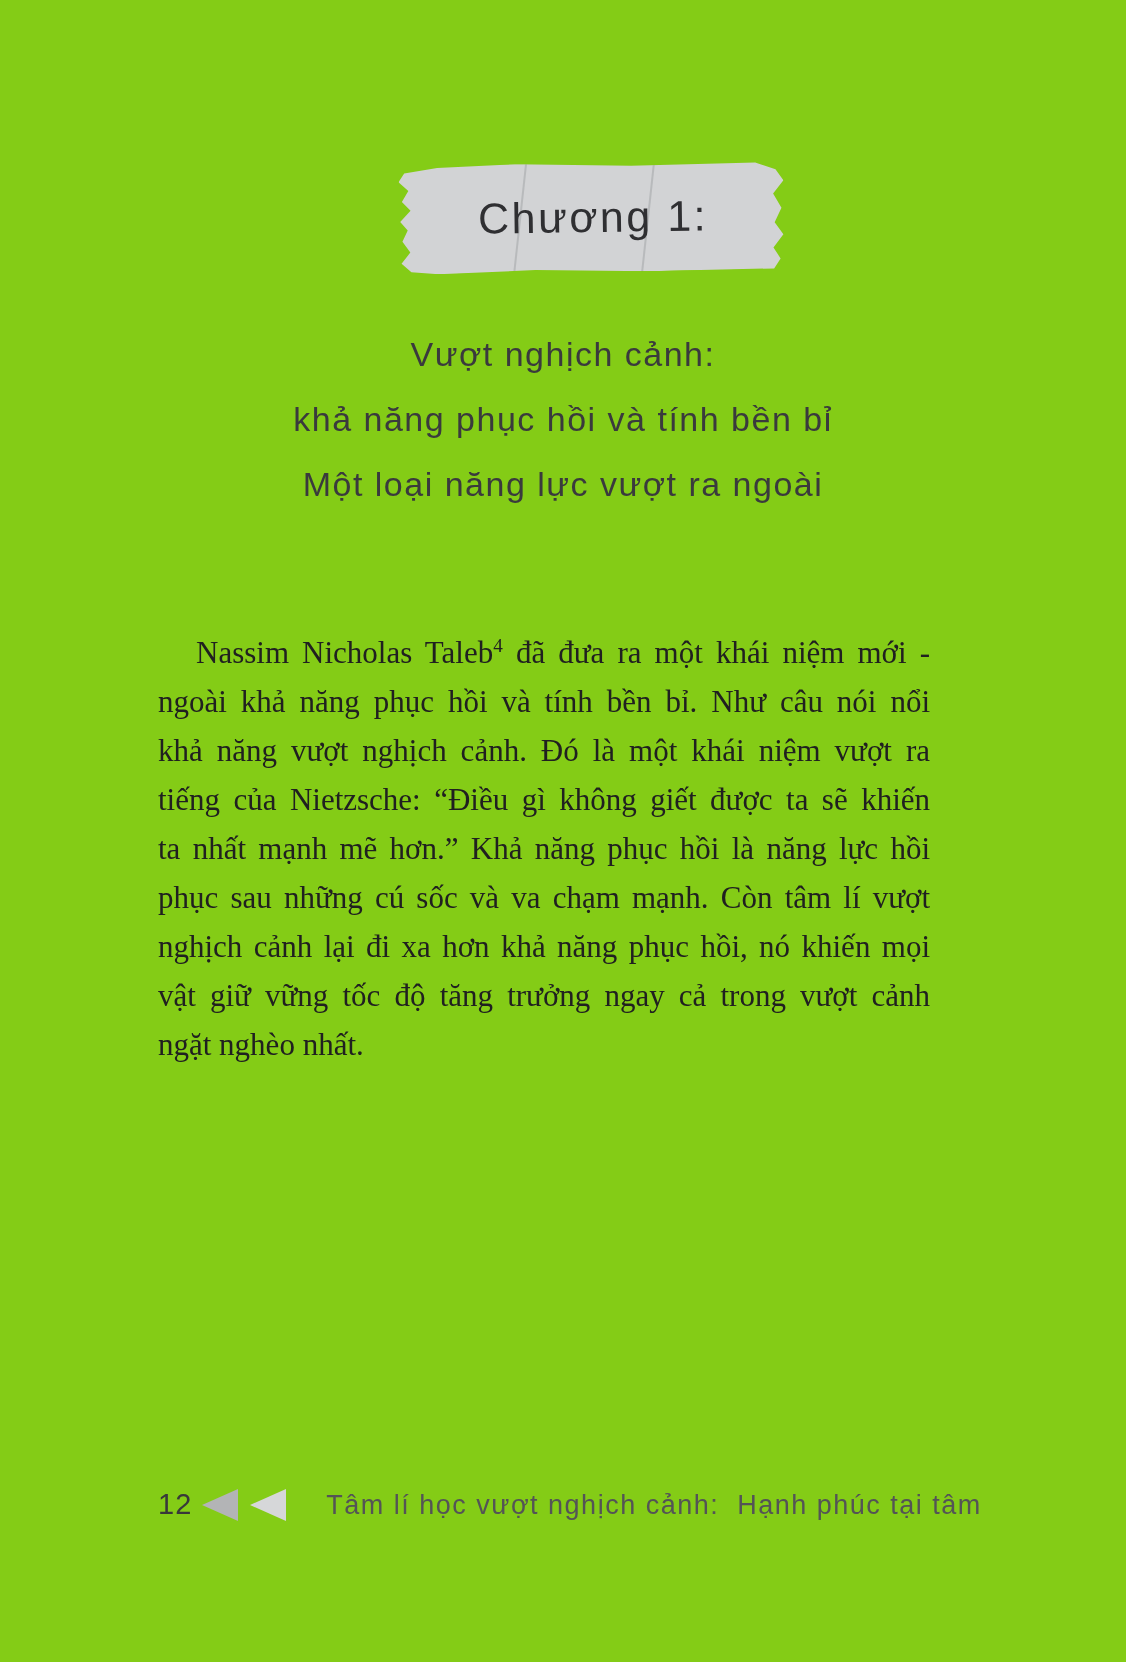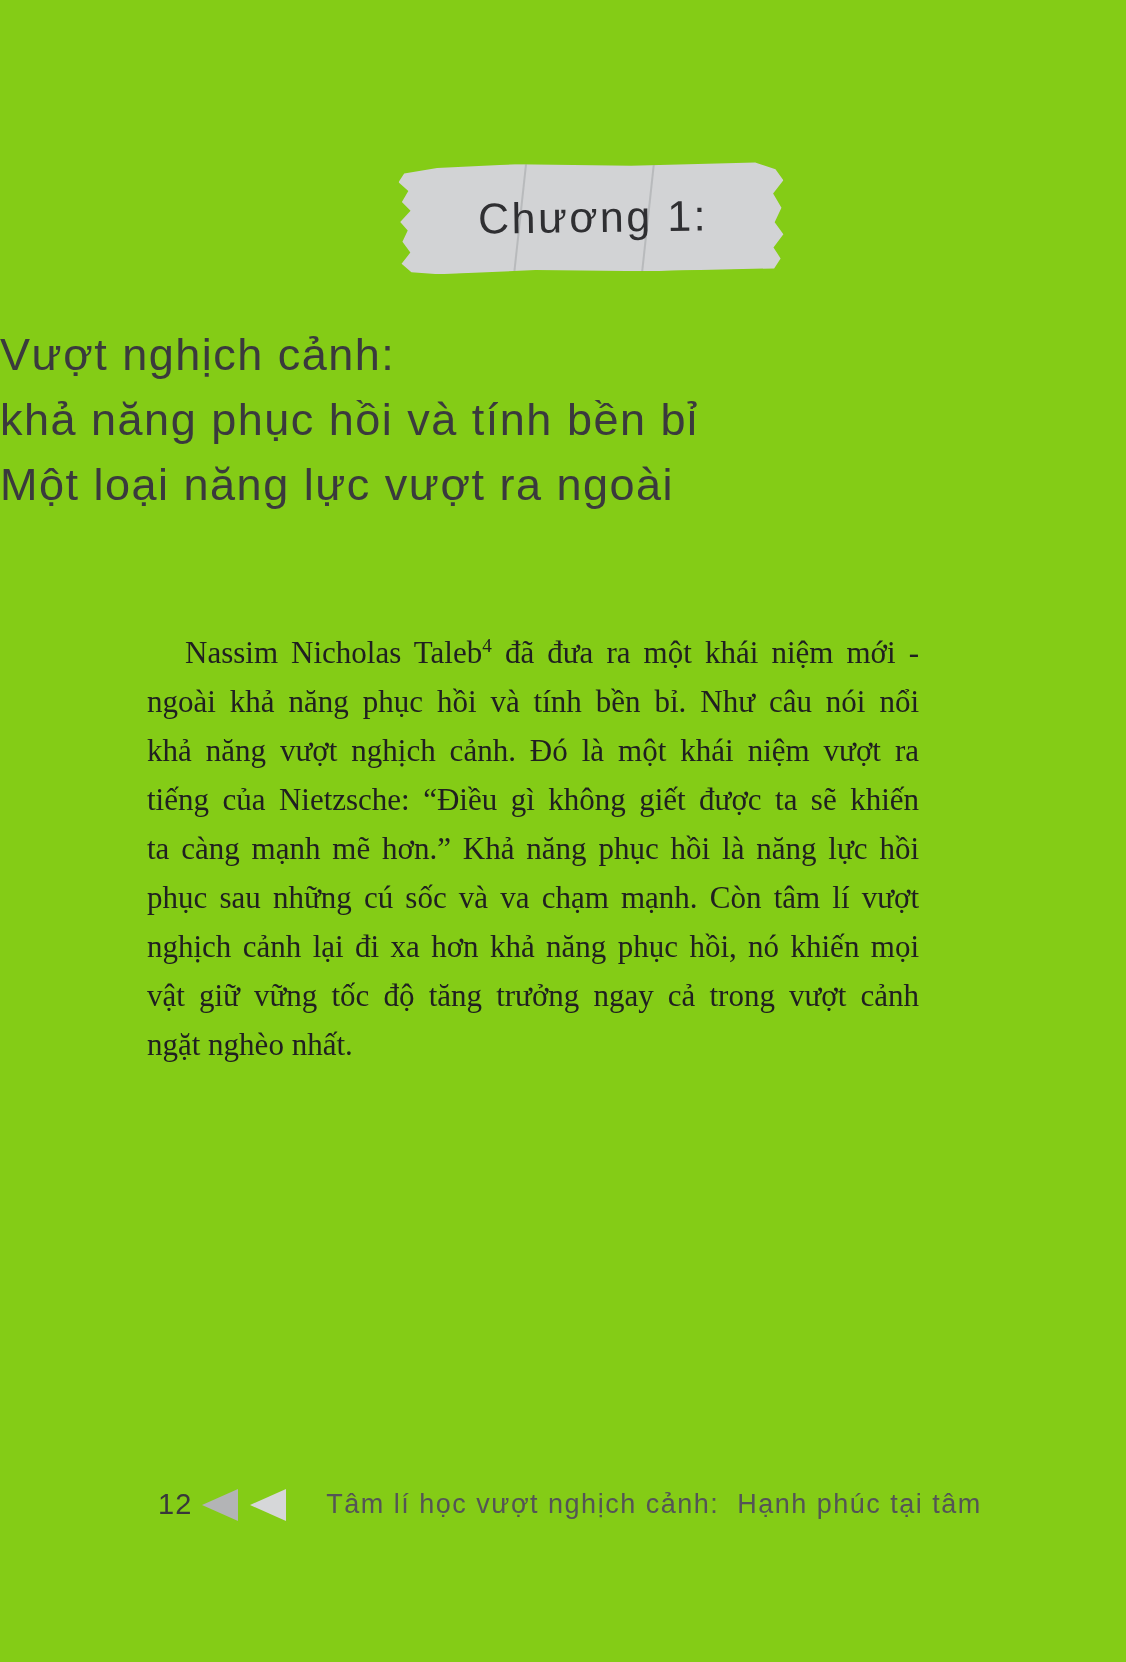--- a/index.html
+++ b/index.html
@@ -52,32 +52,32 @@
     letter-spacing: 2.5px;
     color: #2f2f32;
   }
 
   
   .chapter-title {
     position: absolute;
     left: 0;
     top: 322px;
     width: 1126px;
-    text-align: left;
-    font-size: 45px;
+    text-align: center;
+    font-size: 34px;
     font-weight: 300;
     line-height: 65px;
     letter-spacing: 1.5px;
     color: #3a3a3d;
   }
 
   
   .body-text {
     position: absolute;
-    left: 147px;
+    left: 158px;
     top: 628px;
     width: 772px;
     font-family: "Liberation Serif", serif;
     font-size: 31px;
     line-height: 49px;
     color: #202020;
   }
   .body-line {
     text-align: justify;
     text-align-last: justify;
@@ -94,21 +94,21 @@
     line-height: 0;
   }
 
   
   .footer {
     position: absolute;
     left: 158px;
     top: 1488px;
     width: 772px;
     display: flex;
-    align-items: center;
+    align-items: flex-end;
   }
   .page-number {
     font-size: 29px;
     color: #38383a;
     letter-spacing: 1px;
   }
   .tri {
     width: 0;
     height: 0;
     border-top: 16px solid transparent;
@@ -142,21 +142,21 @@
     <div>Một loại năng lực vượt ra ngoài</div>
   </div>
 
   <div class="body-text">
     <div class="body-line first">
       <span>Nassim Nicholas Taleb</span><span class="footnote-sup">4</span><span> đã đưa ra một khái niệm mới -</span>
     </div>
     <div class="body-line">ngoài khả năng phục hồi và tính bền bỉ. Như câu nói nổi</div>
     <div class="body-line">khả năng vượt nghịch cảnh. Đó là một khái niệm vượt ra</div>
     <div class="body-line">tiếng của Nietzsche: “Điều gì không giết được ta sẽ khiến</div>
-    <div class="body-line">ta càng mạnh mẽ hơn.” Khả năng phục hồi là năng lực hồi</div>
+    <div class="body-line">ta nhất mạnh mẽ hơn.” Khả năng phục hồi là năng lực hồi</div>
     <div class="body-line">phục sau những cú sốc và va chạm mạnh. Còn tâm lí vượt</div>
     <div class="body-line">nghịch cảnh lại đi xa hơn khả năng phục hồi, nó khiến mọi</div>
     <div class="body-line">vật giữ vững tốc độ tăng trưởng ngay cả trong vượt cảnh</div>
     <div class="body-line last">ngặt nghèo nhất.</div>
   </div>
 
   <div class="footer">
     <span class="page-number">12</span>
     <span class="tri dark"></span>
     <span class="tri light"></span>

